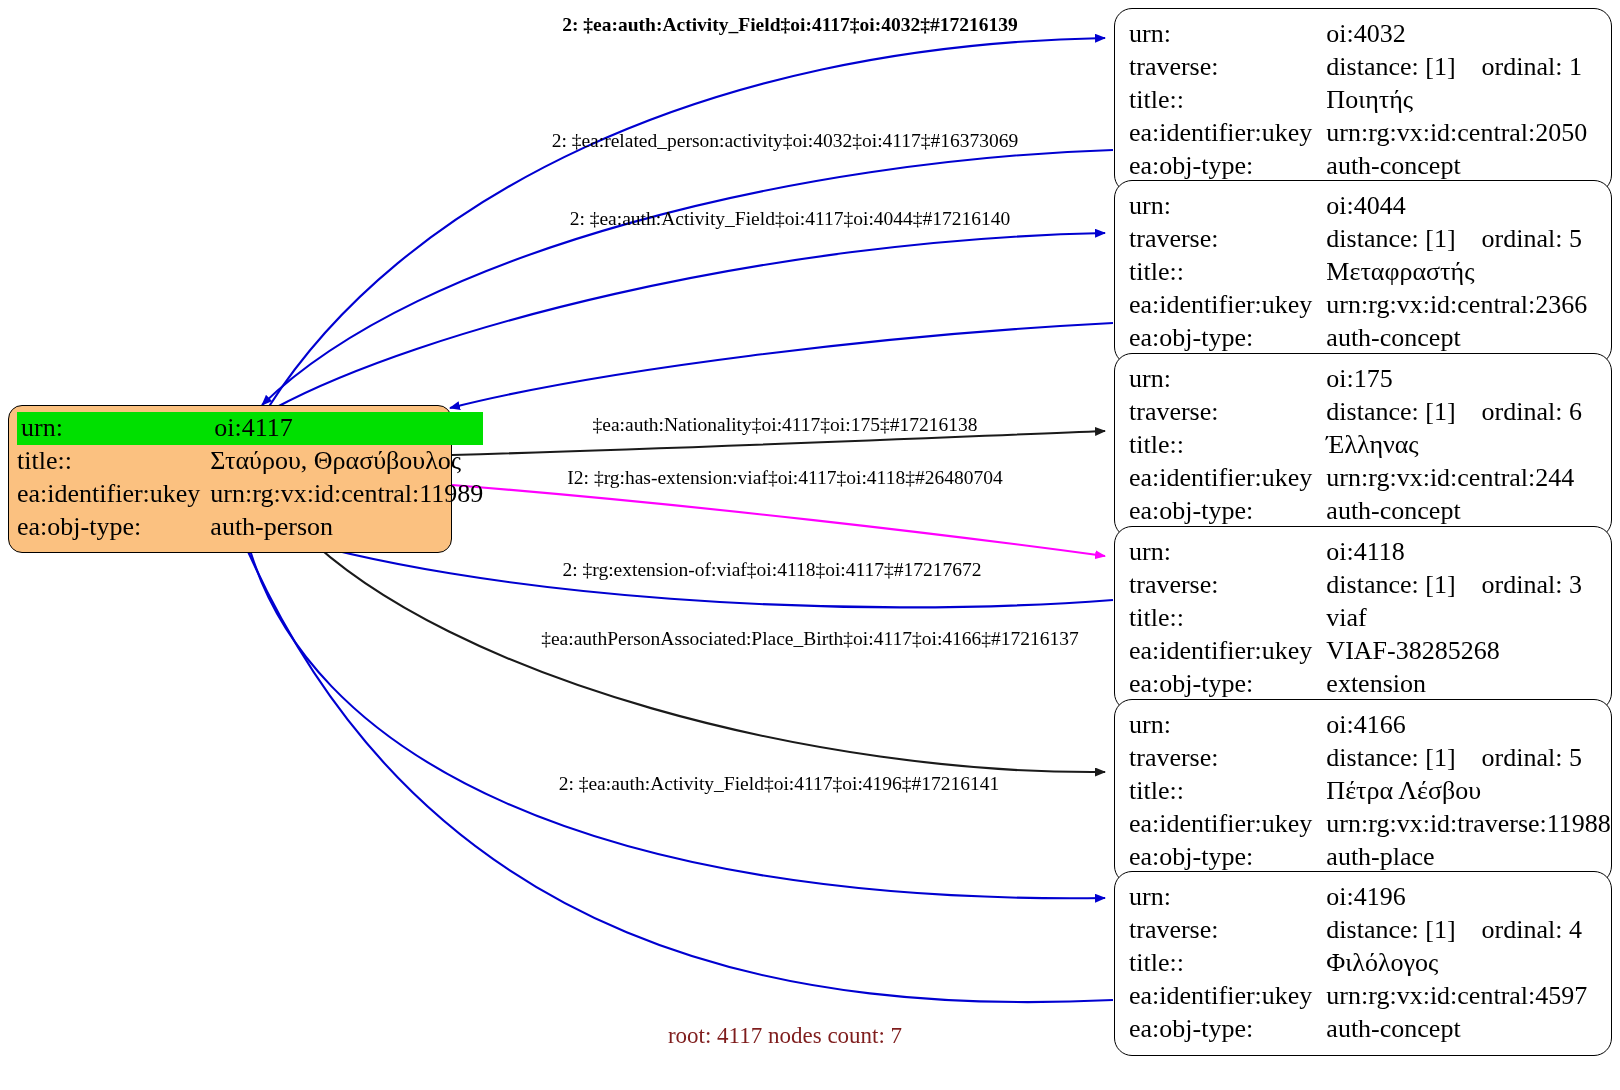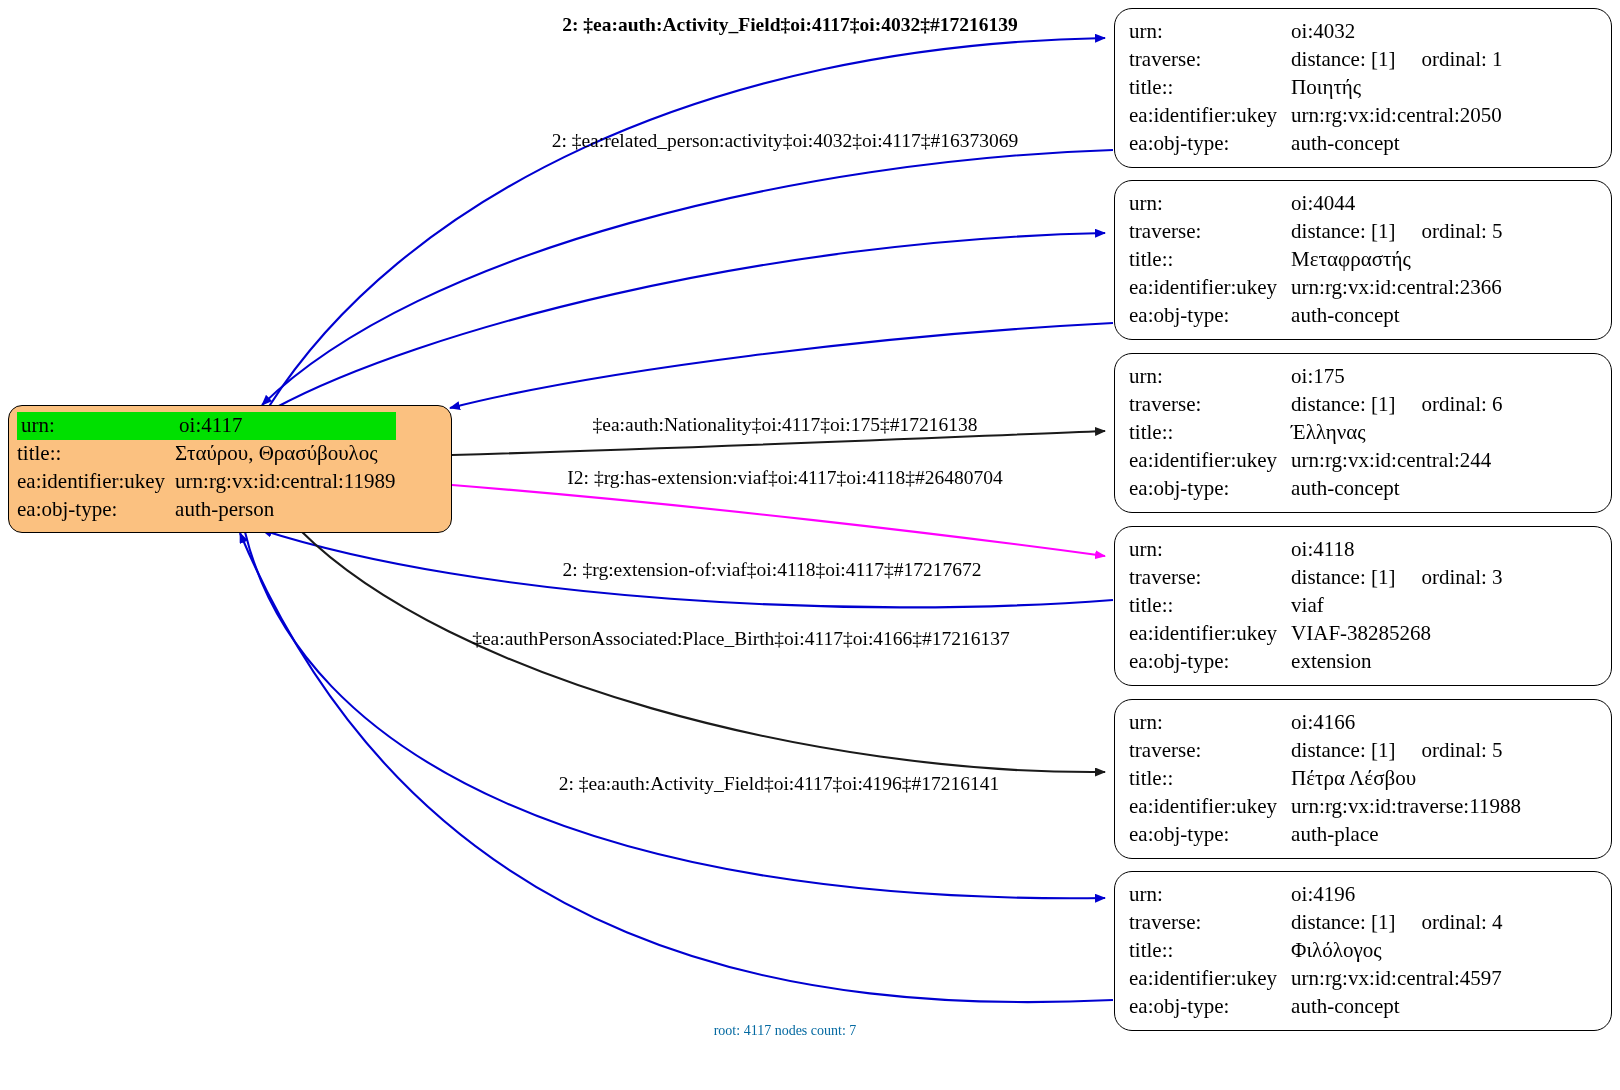--- a/index.html
+++ b/index.html
@@ -34,21 +34,21 @@
     padding: 9px 12px 9px 14px;
   }
   .node.root {
     background: #fbc180;
     border-radius: 14px;
     padding: 6px 8px 8px 8px;
   }
   .node table {
     border-collapse: collapse;
     border-spacing: 0;
-    font-size: 21px;
+    font-size: 26px;
     line-height: 1.0;
   }
   .node td {
     padding: 3px 0 4px 0;
     white-space: nowrap;
     vertical-align: baseline;
     color: #000000;
   }
   .node td.k {
     padding-right: 14px;
@@ -66,22 +66,22 @@
   .elabel {
     position: absolute;
     font-size: 19.5px;
     color: #000000;
     white-space: nowrap;
     line-height: 1;
     transform: translateX(-50%);
   }
   .footer {
     position: absolute;
-    font-size: 14px;
-    color: #0369a1;
+    font-size: 23px;
+    color: #7f1d1d;
     white-space: nowrap;
     transform: translateX(-50%);
   }
 </style>
 </head>
 <body>
 
 <div id="canvas">
 
   <svg id="edge-layer" viewBox="0 0 1620 1090">
@@ -310,21 +310,22 @@
       <tr>
         <td class="k">ea:obj-type:</td>
         <td class="v">auth-concept</td>
       </tr>
     </tbody>
       </table>
   </div>
 
   <div class="elabel" style="left:790px;  top:15px;font-weight:bold;">2: ‡ea:auth:Activity_Field‡oi:4117‡oi:4032‡#17216139</div>
   <div class="elabel" style="left:785px;  top:131px;">2: ‡ea:related_person:activity‡oi:4032‡oi:4117‡#16373069</div>
+  <div class="elabel" style="left:790px;  top:209px;">2: ‡ea:auth:Activity_Field‡oi:4117‡oi:4044‡#17216140</div>
   <div class="elabel" style="left:785px;  top:415px;">‡ea:auth:Nationality‡oi:4117‡oi:175‡#17216138</div>
   <div class="elabel" style="left:785px;  top:468px;">I2: ‡rg:has-extension:viaf‡oi:4117‡oi:4118‡#26480704</div>
   <div class="elabel" style="left:772px;  top:560px;">2: ‡rg:extension-of:viaf‡oi:4118‡oi:4117‡#17217672</div>
-  <div class="elabel" style="left:741px;  top:629px;text-align:center;">‡ea:authPersonAssociated:Place_Birth‡oi:4117‡oi:4166‡#17216137</div>
+  <div class="elabel" style="left:810px;  top:629px;text-align:center;">‡ea:authPersonAssociated:Place_Birth‡oi:4117‡oi:4166‡#17216137</div>
   <div class="elabel" style="left:779px;  top:774px;">2: ‡ea:auth:Activity_Field‡oi:4117‡oi:4196‡#17216141</div>
 
   <div class="footer" style="left:785px; top:1023px;">root: 4117 nodes count: 7</div>
 
 </div>
 
 </body></html>

